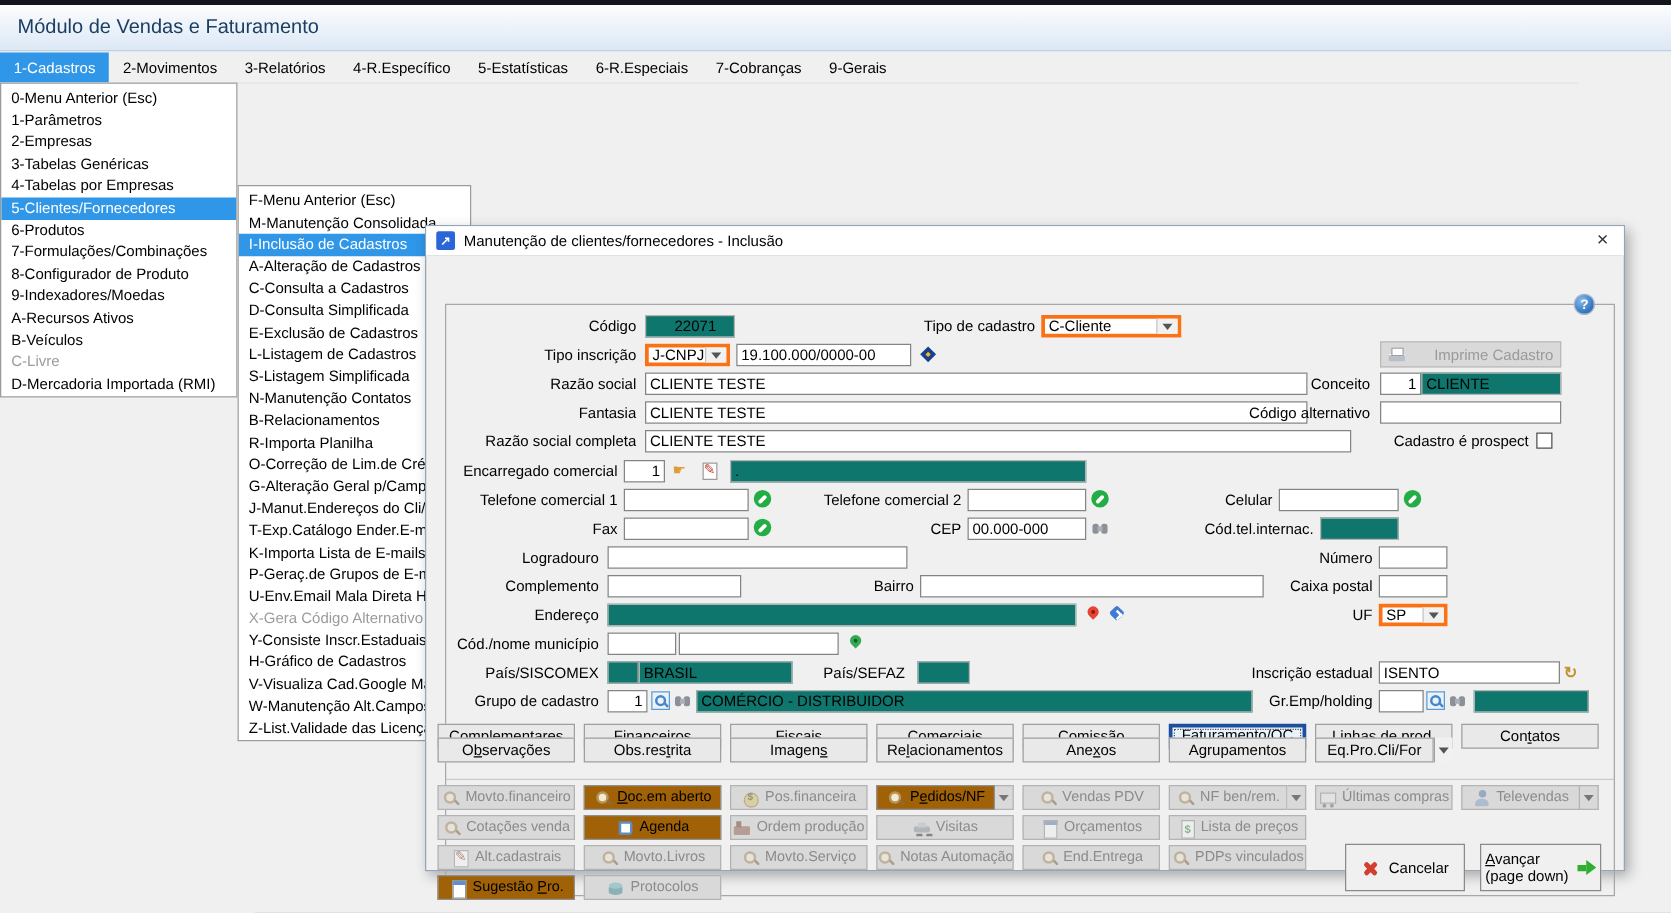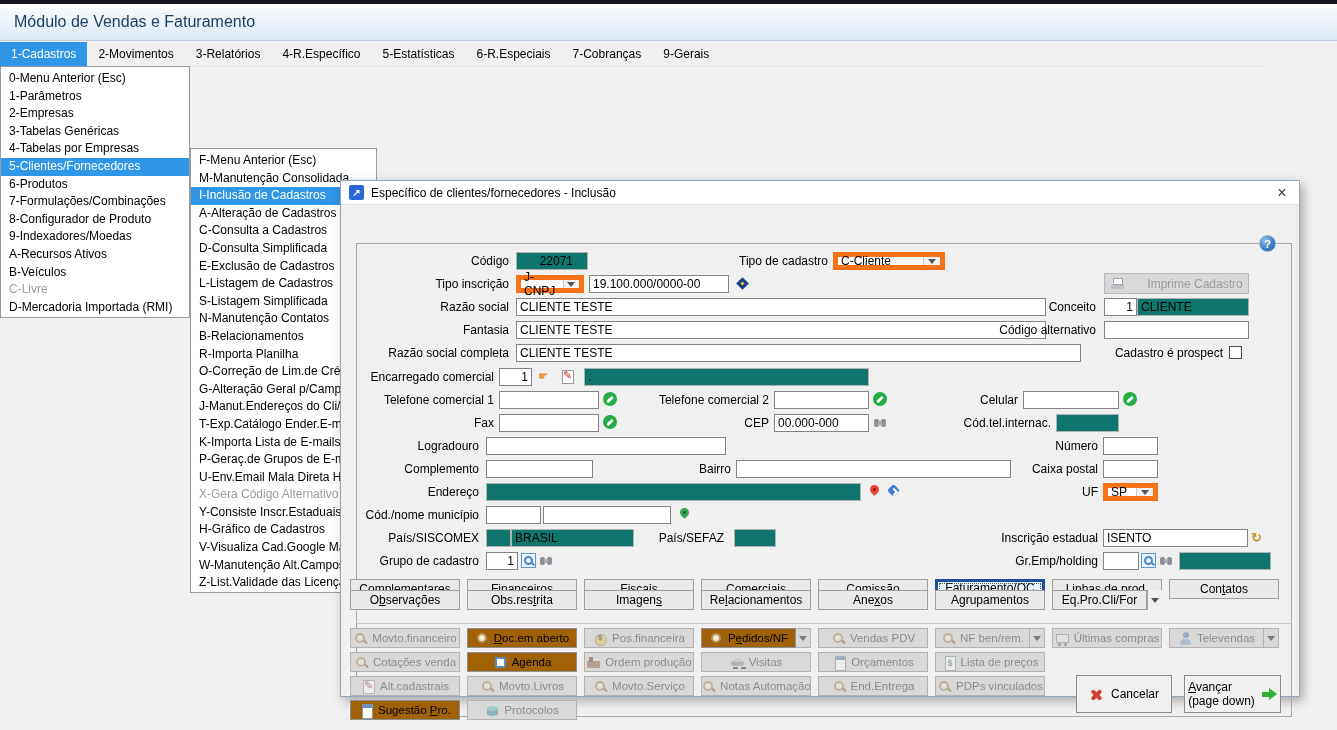--- a/index.html
+++ b/index.html
@@ -35,21 +35,21 @@
   .sep{position:absolute;left:16px;top:418px;width:934px;height:1px;background:#c9c9c9;}
   .help-btn{position:absolute;left:918px;top:30px;width:17px;height:17px;border-radius:50%;
     background:radial-gradient(circle at 35% 30%,#8cbbea,#3a7cc4 60%,#27588f);color:#fff;font-weight:bold;
     font-size:11px;display:flex;align-items:center;justify-content:center;border:1px solid #9db6cf;z-index:3;box-sizing:border-box;}
 
   .lbl{position:absolute;height:18px;line-height:18px;text-align:right;white-space:nowrap;overflow:hidden;}
   .fld{position:absolute;height:18px;line-height:16px;border:1px solid #848484;background:#fff;
     padding:0 3px;box-sizing:border-box;white-space:nowrap;overflow:hidden;}
   .fld.ro{background:#0f766e;border-color:#b2b2b2;}
   .fld.num{text-align:right;}
-  .cbx{position:absolute;height:18px;border:5px solid #f97316;background:#fff;box-sizing:border-box;
+  .cbx{position:absolute;height:18px;border:3px solid #f97316;background:#fff;box-sizing:border-box;
     display:flex;align-items:center;padding-left:3px;}
   .cbx .dda{margin-left:auto;align-self:stretch;}
   .chk{position:absolute;width:13px;height:13px;background:#fff;border:1px solid #4d4d4d;box-sizing:border-box;}
   .dda{width:16px;background:#f1f1f1;border-left:1px solid #c6c6c6;display:flex;align-items:center;justify-content:center;}
   .dda::before{content:"";border:4px solid transparent;border-top:5px solid #555;margin-top:5px;}
 
   .tabrow,.actrow{position:absolute;left:9px;display:grid;grid-template-columns:repeat(8,110px);column-gap:7px;}
   .tcell,.acell{display:flex;height:20px;}
   .tbtn{flex:1;background:#e9e9e9;border:1px solid #9f9f9f;box-sizing:border-box;text-align:center;
     line-height:18px;font-size:12px;overflow:hidden;white-space:nowrap;cursor:default;}
@@ -179,21 +179,21 @@
       <div class="mn-item">Y-Consiste Inscr.Estaduais</div>
       <div class="mn-item">H-Gráfico de Cadastros</div>
       <div class="mn-item">V-Visualiza Cad.Google Maps</div>
       <div class="mn-item">W-Manutenção Alt.Campos S</div>
       <div class="mn-item">Z-List.Validade das Licenças</div>
     </div>
 
   <div class="dialog">
     <div class="dlg-titlebar">
       <span class="dlg-icon">↗</span>
-      <span class="dlg-title">Específico de clientes/fornecedores - Inclusão</span>
+      <span class="dlg-title">Manutenção de clientes/fornecedores - Inclusão</span>
       <span class="dlg-close">×</span>
     </div>
     <div class="dlg-body">
       <div class="groupbox"></div>
       <span class="help-btn">?</span>
 
       <div class="lbl" style="left:8px;top:47px;width:160px">Código</div>
       <div class="fld ro" style="left:175px;top:47px;width:72px;text-align:right;padding-right:14px">22071</div>
       <div class="lbl" style="left:337px;top:47px;width:150px">Tipo de cadastro</div>
       <div class="cbx" style="left:492px;top:47px;width:112px">
@@ -287,20 +287,21 @@
       <div class="lbl" style="left:233px;top:324px;width:150px">País/SEFAZ</div>
       <div class="fld ro" style="left:393px;top:324px;width:42px"></div>
       <div class="lbl" style="left:607px;top:324px;width:150px">Inscrição estadual</div>
       <div class="fld" style="left:762px;top:324px;width:145px">ISENTO</div>
       <span class="ic icabs ic-refresh" style="left:909px;top:325px"></span>
 
       <div class="lbl" style="left:0px;top:347px;width:138px">Grupo de cadastro</div>
       <div class="fld num" style="left:145px;top:347px;width:32px">1</div>
       <span class="ic icabs ic-searchblue" style="left:180px;top:348px"></span>
       <span class="ic icabs ic-binoc" style="left:198px;top:348px"></span>
+      <div class="fld ro" style="left:216px;top:347px;width:445px">COMÉRCIO - DISTRIBUIDOR</div>
       <div class="lbl" style="left:607px;top:347px;width:150px">Gr.Emp/holding</div>
       <div class="fld" style="left:762px;top:347px;width:36px"></div>
       <span class="ic icabs ic-searchblue" style="left:800px;top:348px"></span>
       <span class="ic icabs ic-binoc" style="left:818px;top:348px"></span>
       <div class="fld ro" style="left:838px;top:347px;width:92px"></div>
 
       <div class="tabrow" style="top:374px">
           <div class="tcell">
             <div class="tbtn"><u>C</u>omplementares</div>
           </div>

